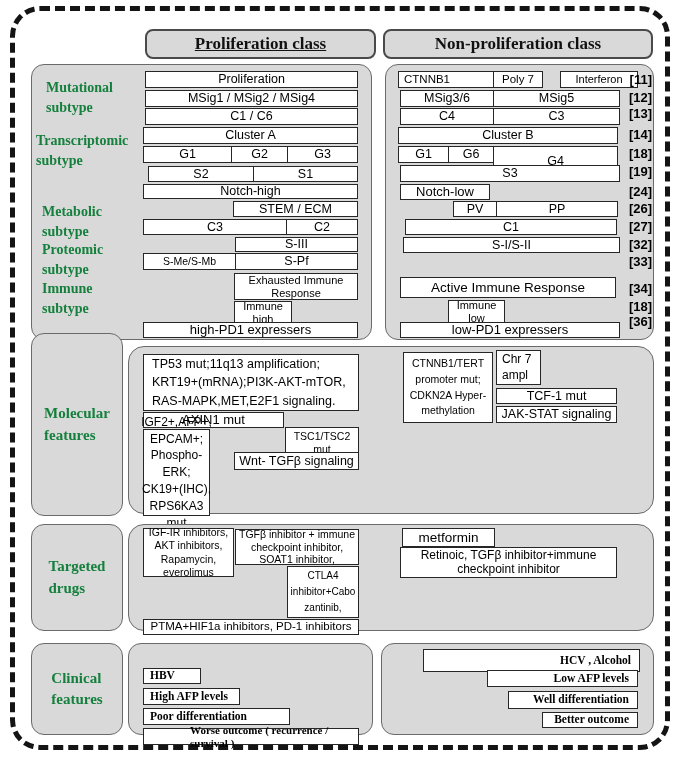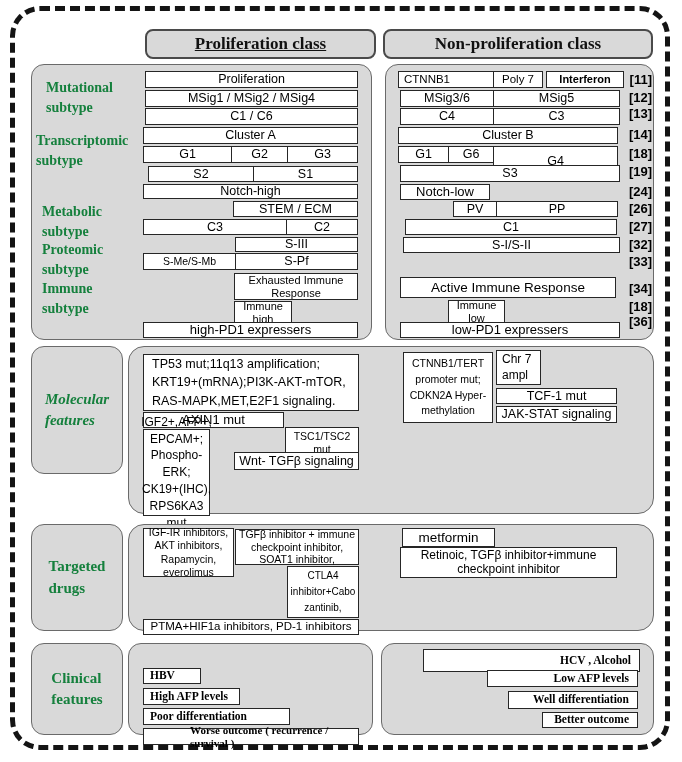--- a/index.html
+++ b/index.html
@@ -66,21 +66,21 @@
   <div class="bx" style="left:143px;top:253px;width:93px;height:17px;font-size:10.5px;">S-Me/S-Mb</div>
   <div class="bx" style="left:235px;top:253px;width:123px;height:17px;">S-Pf</div>
   <div class="bx ml" style="left:234px;top:273px;width:124px;height:27px;font-size:11px;">Exhausted Immune
 Response</div>
   <div class="bx ml" style="left:234px;top:301px;width:58px;height:23px;font-size:11px;">Immune
 high</div>
   <div class="bx" style="left:143px;top:322px;width:215px;height:16px;font-size:13px;">high-PD1 expressers</div>
 
   <div class="bx left-txt" style="left:398px;top:71px;width:96px;height:17px;font-size:11.5px;">CTNNB1</div>
   <div class="bx" style="left:493px;top:71px;width:50px;height:17px;font-size:11.5px;">Poly 7</div>
-  <div class="bx" style="left:546px;top:71px;width:78px;height:17px;font-size:11px;font-weight:bold;">Interferon</div>
+  <div class="bx" style="left:560px;top:71px;width:78px;height:17px;font-size:11px;">Interferon</div>
   <div class="bx" style="left:400px;top:90px;width:94px;height:17px;">MSig3/6</div>
   <div class="bx" style="left:493px;top:90px;width:127px;height:17px;">MSig5</div>
   <div class="bx" style="left:400px;top:108px;width:94px;height:17px;">C4</div>
   <div class="bx" style="left:493px;top:108px;width:127px;height:17px;">C3</div>
   <div class="bx" style="left:398px;top:127px;width:220px;height:17px;">Cluster B</div>
   <div class="bx" style="left:398px;top:146px;width:51px;height:17px;">G1</div>
   <div class="bx" style="left:448px;top:146px;width:46px;height:17px;">G6</div>
   <div class="bx" style="left:493px;top:146px;width:125px;height:30px;">G4</div>
   <div class="bx" style="left:400px;top:165px;width:220px;height:17px;">S3</div>
   <div class="bx" style="left:400px;top:184px;width:90px;height:16px;font-size:13px;">Notch-low</div>
@@ -101,21 +101,21 @@
   <div class="ref" style="left:620px;top:163px;">[19]</div>
   <div class="ref" style="left:620px;top:183px;">[24]</div>
   <div class="ref" style="left:620px;top:200px;">[26]</div>
   <div class="ref" style="left:620px;top:218px;">[27]</div>
   <div class="ref" style="left:620px;top:236px;">[32]</div>
   <div class="ref" style="left:620px;top:253px;">[33]</div>
   <div class="ref" style="left:620px;top:280px;">[34]</div>
   <div class="ref" style="left:620px;top:298px;">[18]</div>
   <div class="ref" style="left:620px;top:313px;">[36]</div>
 
-  <div class="panel lblpanel" style="left:31px;top:346px;width:92px;height:128px;font-style:italic;">
+  <div class="panel lblpanel" style="left:31px;top:333px;width:92px;height:183px;">
     <div class="lbl">Molecular
 features</div>
   </div>
   <div class="panel" style="left:128px;top:346px;width:526px;height:168px;border-radius:16px;"></div>
   <div class="bx ml left-txt" style="left:143px;top:354px;width:216px;height:57px;line-height:1.45;padding-left:8px;">TP53 mut;11q13 amplification;
 KRT19+(mRNA);PI3K-AKT-mTOR,
 RAS-MAPK,MET,E2F1 signaling.</div>
   <div class="bx" style="left:143px;top:412px;width:141px;height:16px;font-size:13px;">AXIN1 mut</div>
   <div class="bx ml" style="left:143px;top:429px;width:67px;height:87px;font-size:12px;line-height:1.4;">IGF2+,AFP+,
 EPCAM+;

